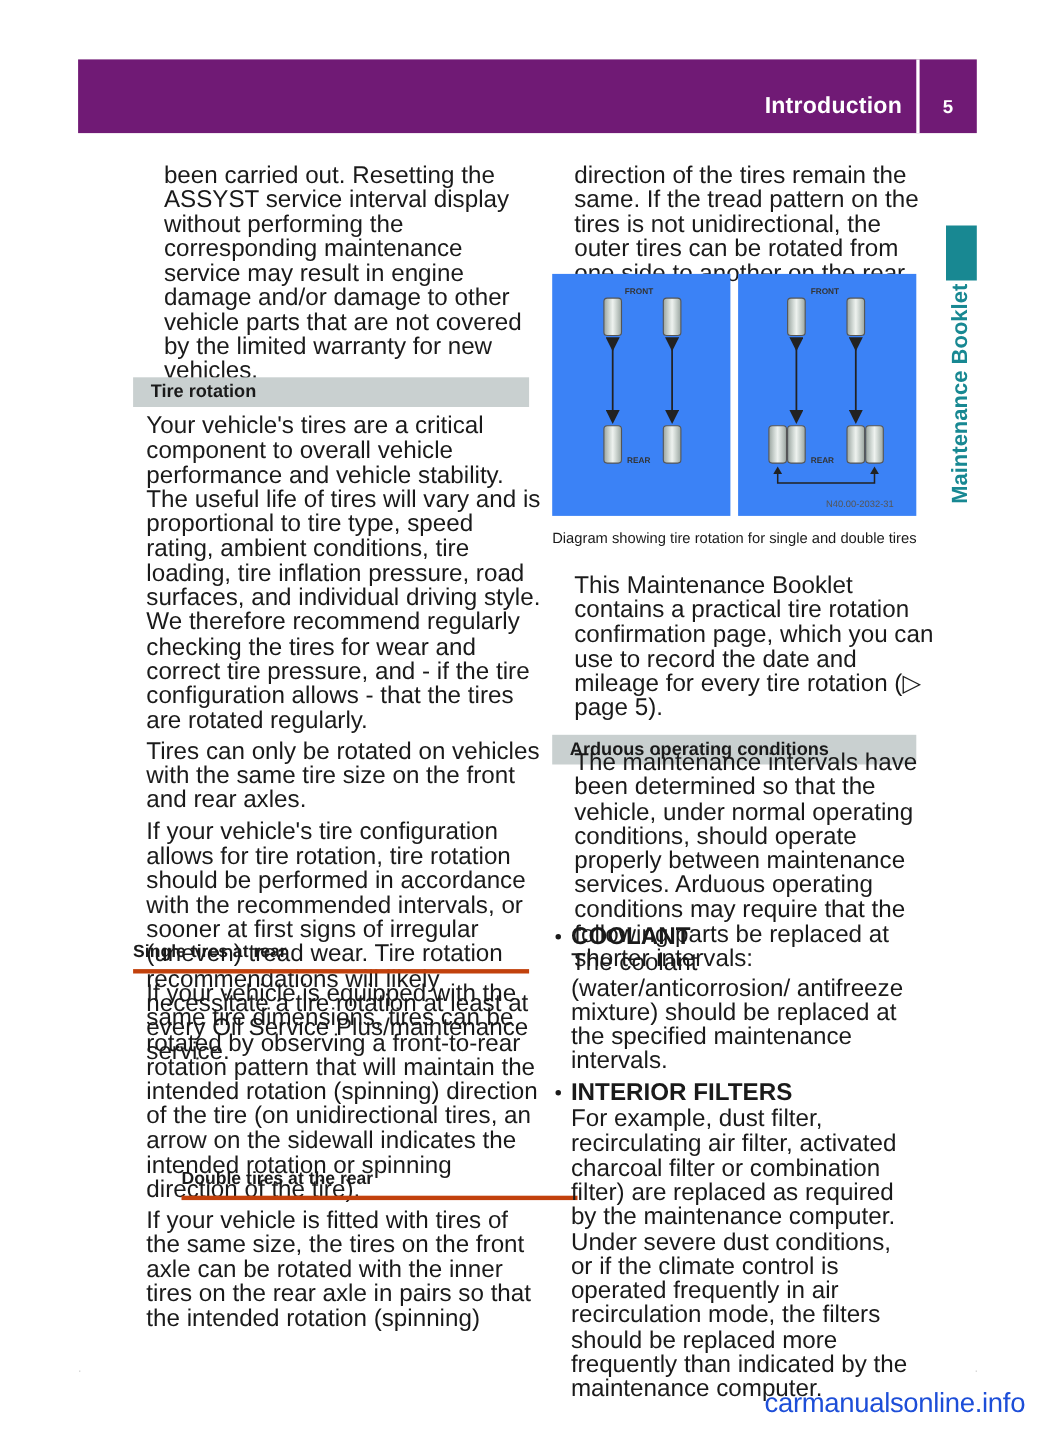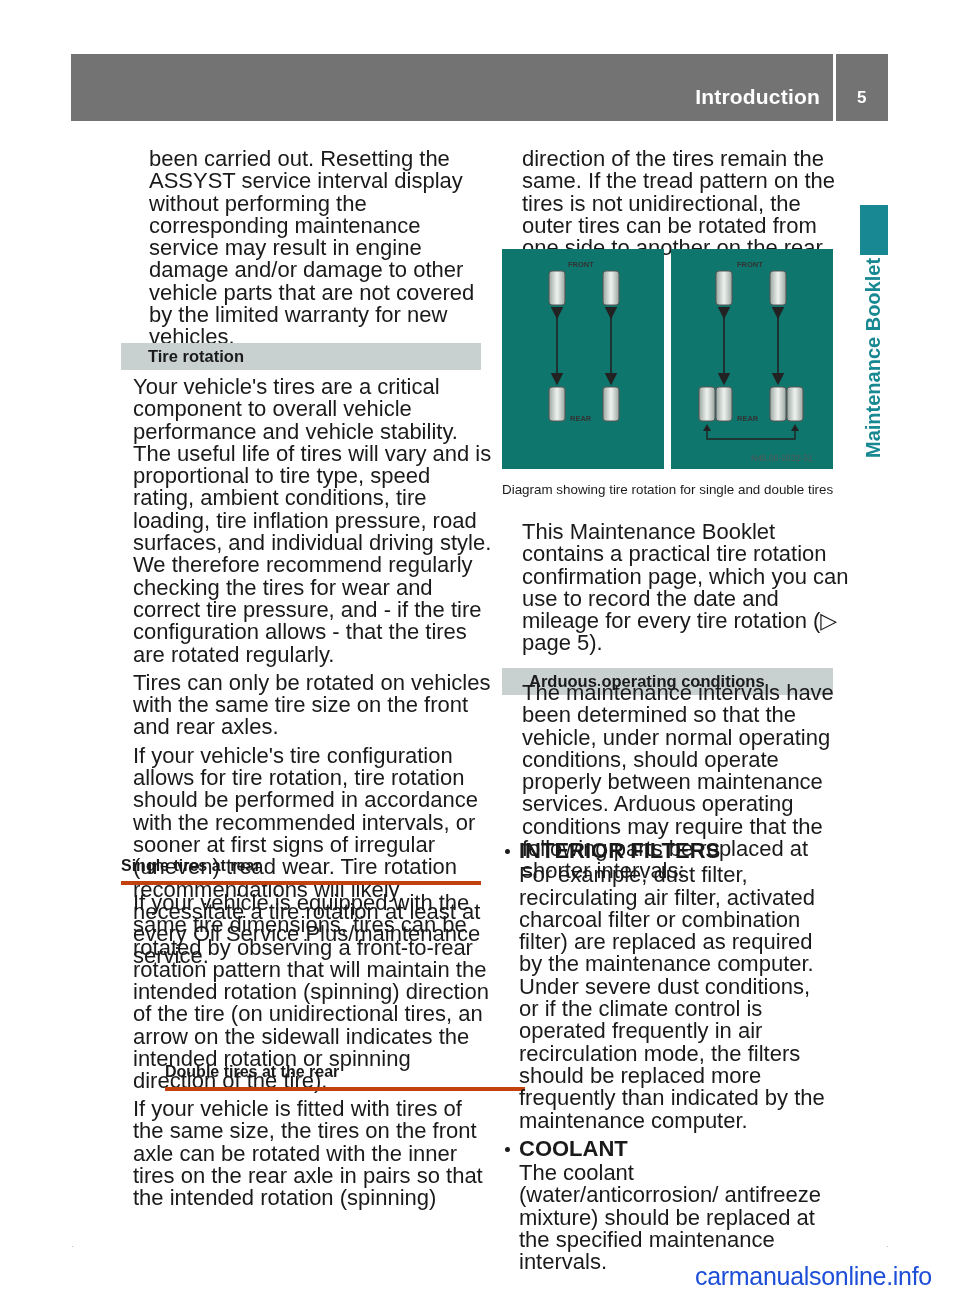--- a/index.html
+++ b/index.html
@@ -3,21 +3,21 @@
 <meta charset="utf-8">
 <style>
   html, body { margin: 0; padding: 0; }
   body {
     width: 960px; height: 1302px; position: relative; overflow: hidden;
     background: #ffffff; color: #1a1a1a;
     font-family: "Liberation Sans", "DejaVu Sans", sans-serif;
   }
   .header-bar {
     position: absolute; left: 71px; top: 54px; width: 817px; height: 67px;
-    background: #737373;
+    background: #701a75;
   }
   .header-bar .sep {
     position: absolute; left: 762px; top: 0; width: 3px; height: 67px; background: #ffffff;
   }
   .header-title {
     position: absolute; right: 68px; top: 31px; color: #fff;
     font-size: 21px; font-weight: bold; letter-spacing: 0.2px;
   }
   .header-page {
     position: absolute; left: 786px; top: 34px; color: #fff;
@@ -32,30 +32,30 @@
     width: 200px; text-align: right;
     color: #188892; font-weight: bold; font-size: 20px; white-space: nowrap;
   }
   .col { position: absolute; font-size: 22px; line-height: 22.3px; }
   .col p { margin: 0 0 6px 0; }
   .col-left { left: 149px; top: 148px; width: 333px; }
   .col-left-body { left: 121px; width: 362px; margin-left: 12px; }
   .col-right { left: 502px; width: 333px; margin-left: 20px; }
   .box-heading {
     position: absolute; background: #c9d0d0; font-weight: bold; font-size: 16.5px;
-    height: 27px; line-height: 27px; padding-left: 27px; box-sizing: border-box;
+    height: 27px; line-height: 27px; padding-left: 16px; box-sizing: border-box;
   }
   .rule-heading {
     position: absolute; font-weight: bold; font-size: 16px;
     border-bottom: 4px solid #c2410c; padding-bottom: 6px;
   }
   .figure {
     position: absolute; left: 502px; top: 249px; width: 331px; height: 220px;
   }
-  .panel { position: absolute; top: 0; height: 220px; background: #0f766e; }
+  .panel { position: absolute; top: 0; height: 220px; background: #3b82f6; }
   .caption { position: absolute; left: 502px; top: 481px; width: 333px; font-size: 13.4px; line-height: 17px; }
   .bullet-title { font-weight: bold; position: relative; }
   .bullet-title::before {
     content: ""; position: absolute; left: -14px; top: 9px; width: 5px; height: 5px; border-radius: 50%; background: #1a1a1a;
   }
   .watermark {
     position: absolute; left: 695px; top: 1262px; font-size: 25px; color: #1d4ed8; letter-spacing: -0.3px;
   }
   .corner-dot { position: absolute; width: 1px; height: 1px; background: #bbb; top: 1246px; }
 </style>
@@ -149,24 +149,24 @@
 </div>
 
 <div class="box-heading" style="left:502px; top:648px; width:331px;margin-top:20px;">Arduous operating conditions</div>
 
 <div class="col col-right" style="top:682px;">
   <p>The maintenance intervals have been determined so that the vehicle, under normal operating conditions, should operate properly between maintenance services. Arduous operating conditions may require that the following parts be replaced at shorter intervals:</p>
 </div>
 
 <div class="col" style="left:519px; top:840px; width:316px;">
   <div>
+    <div class="bullet-title">COOLANT</div>
+    <p style="margin-top:2px;">The coolant (water/anticorrosion/ antifreeze mixture) should be replaced at the specified maintenance intervals.</p>
+  </div>
+  <div>
     <div class="bullet-title">INTERIOR FILTERS</div>
     <p style="margin-top:2px;">For example, dust filter, recirculating air filter, activated charcoal filter or combination filter) are replaced as required by the maintenance computer. Under severe dust conditions, or if the climate control is operated frequently in air recirculation mode, the filters should be replaced more frequently than indicated by the maintenance computer.</p>
-  </div>
-  <div>
-    <div class="bullet-title">COOLANT</div>
-    <p style="margin-top:2px;">The coolant (water/anticorrosion/ antifreeze mixture) should be replaced at the specified maintenance intervals.</p>
   </div>
 </div>
 
 <div class="corner-dot" style="left:72px;"></div>
 <div class="corner-dot" style="left:887px;"></div>
 <div class="watermark">carmanualsonline.info</div>
 
 </body></html>

